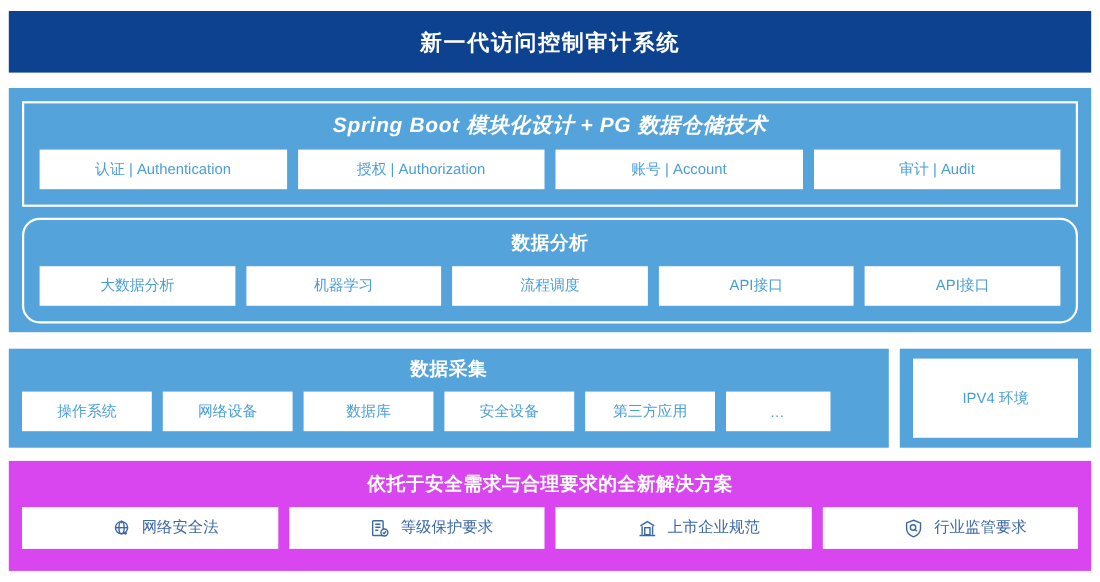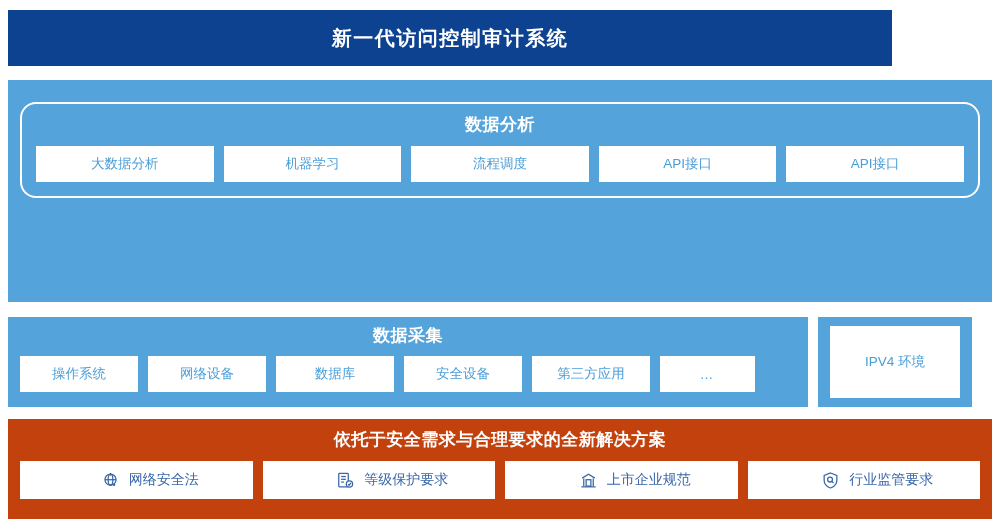--- a/index.html
+++ b/index.html
@@ -20,42 +20,42 @@
     position: relative;
     background: #ffffff;
     box-sizing: border-box;
   }
 
   
   .header-bar {
     position: absolute;
     left: 8px;
     top: 10px;
-    width: 884px;
+    width: 984px;
     height: 56px;
     background: #0d4290;
     display: flex;
     align-items: center;
     justify-content: center;
   }
   .header-title {
     color: #ffffff;
     font-size: 20px;
     font-weight: bold;
     letter-spacing: 1.5px;
   }
 
   
   .section {
     position: absolute;
     background: #55a3db;
     box-sizing: border-box;
   }
   .section-dark {
-    background: #c2410c;
+    background: #d946ef;
   }
 
   
   .panel {
     border: 2px solid #ffffff;
     box-sizing: border-box;
     padding: 8px 14px 12px 14px;
   }
 
   .panel-title {
@@ -145,21 +145,21 @@
   #collect-inner {
     padding: 0;
     border: none;
   }
   #collect-section .panel-title { margin-bottom: 7px; text-align: center; }
 
   
   #ipenv-section {
     left: 818px;
     top: 317px;
-    width: 154px;
+    width: 174px;
     height: 90px;
     padding: 9px 12px;
     display: flex;
     flex-direction: column;
     gap: 9px;
   }
   #ipenv-section .card {
     flex: 1 1 0;
     height: auto;
   }
@@ -181,20 +181,37 @@
 <body>
 
 <div class="page">
 
   <div class="header-bar">
     <div class="header-title">新一代访问控制审计系统</div>
   </div>
 
   <div class="section" id="arch-section">
 
+    <div class="panel" id="arch-panel-top">
+      <div class="panel-title italic">Spring Boot 模块化设计 + PG 数据仓储技术</div>
+      <div class="cards">
+        <div class="card">
+          <span>认证 | Authentication</span>
+        </div>
+        <div class="card">
+          <span>授权 | Authorization</span>
+        </div>
+        <div class="card">
+          <span>账号 | Account</span>
+        </div>
+        <div class="card">
+          <span>审计 | Audit</span>
+        </div>
+      </div>
+    </div>
 
     <div class="panel" id="arch-panel-bottom">
       <div class="panel-title">数据分析</div>
       <div class="cards">
         <div class="card">
           <span>大数据分析</span>
         </div>
         <div class="card">
           <span>机器学习</span>
         </div>

